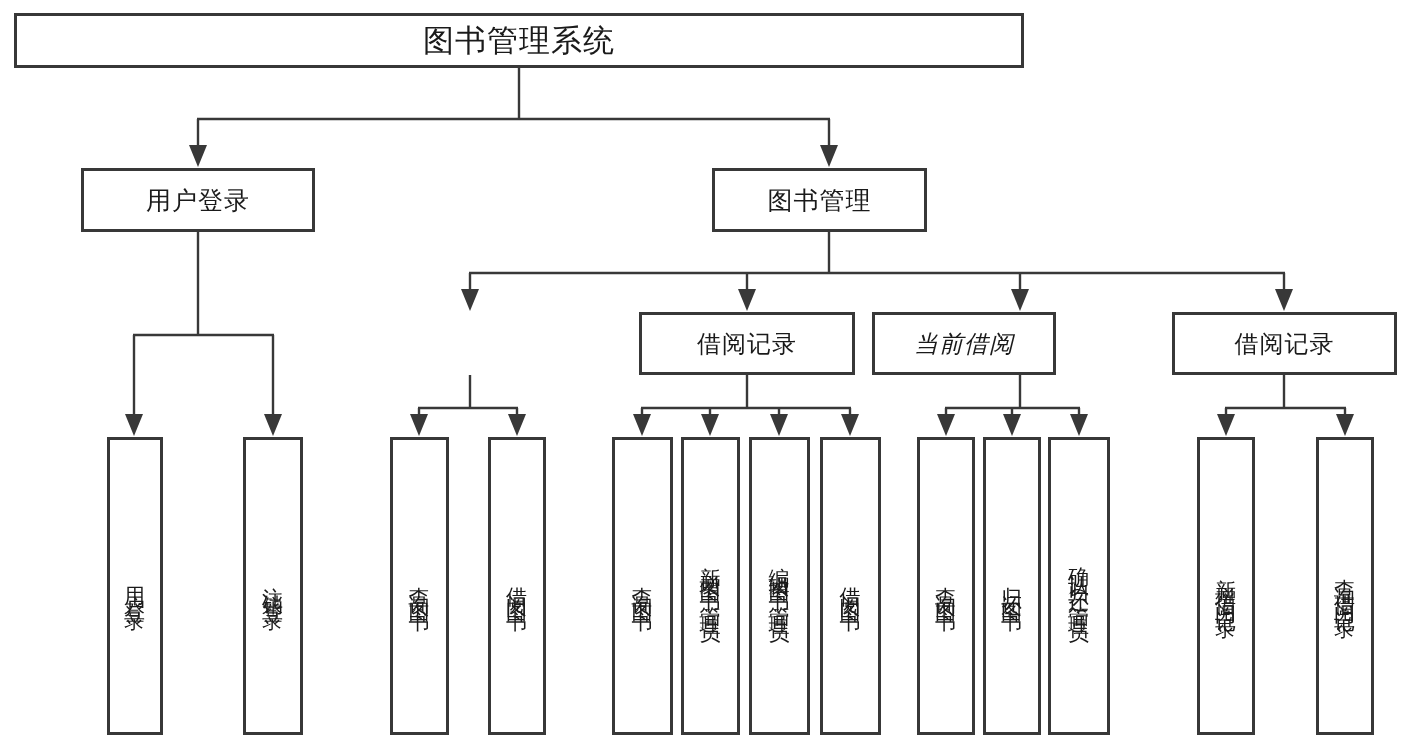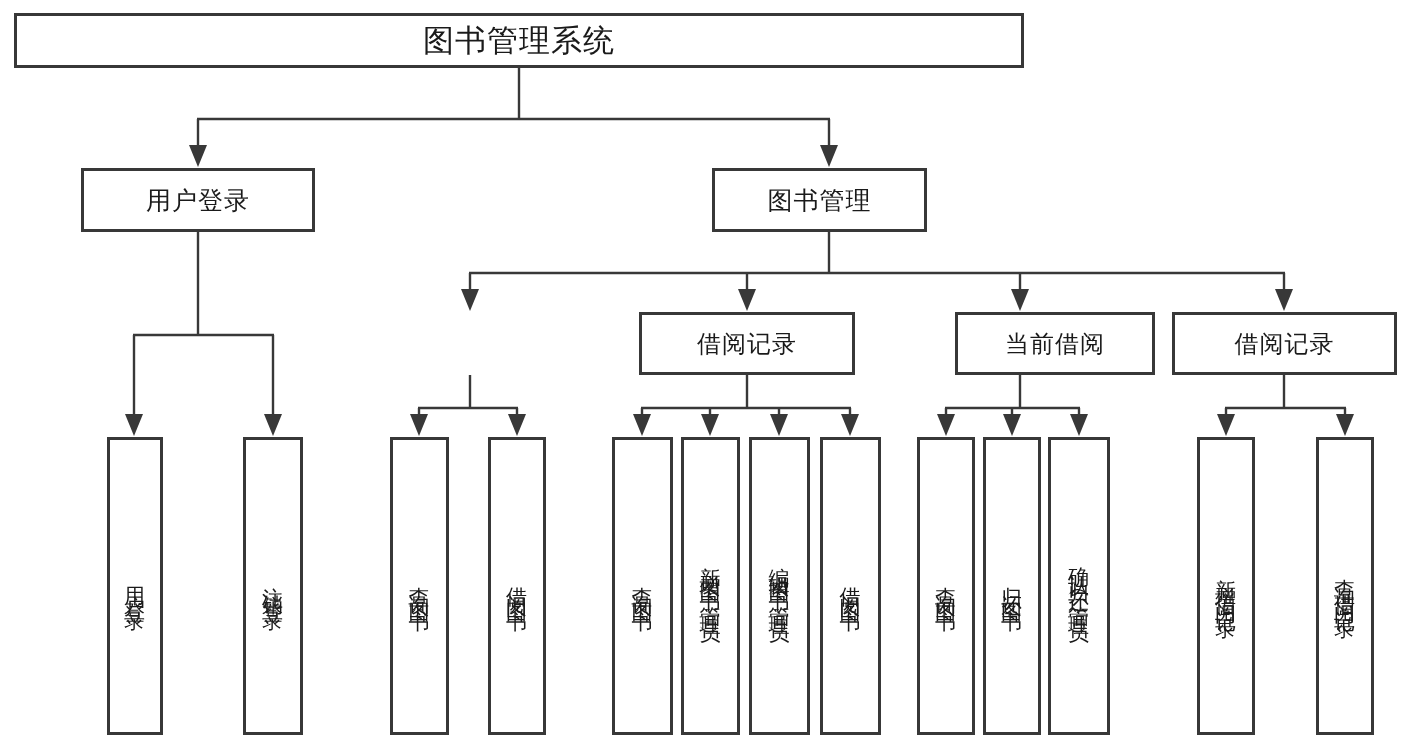--- a/index.html
+++ b/index.html
@@ -138,21 +138,21 @@
   <div class="node h-node lvl2" style="left:81px;width:234px;">
     <span>用户登录</span>
   </div>
   <div class="node h-node lvl2" style="left:712px;width:215px;">
     <span>图书管理</span>
   </div>
 
   <div class="node h-node lvl3" style="left:639px;width:216px;">
     <span>借阅记录</span>
   </div>
-  <div class="node h-node lvl3" style="left:955px;width:200px;">
+  <div class="node h-node lvl3" style="left:872px;width:184px;font-style:italic;">
     <span>当前借阅</span>
   </div>
   <div class="node h-node lvl3" style="left:1172px;width:225px;">
     <span>借阅记录</span>
   </div>
 
   <div class="node leaf" style="left:107px;width:56px;">
     <span class="vtext">用户登录</span>
   </div>
   <div class="node leaf" style="left:243px;width:60px;">

